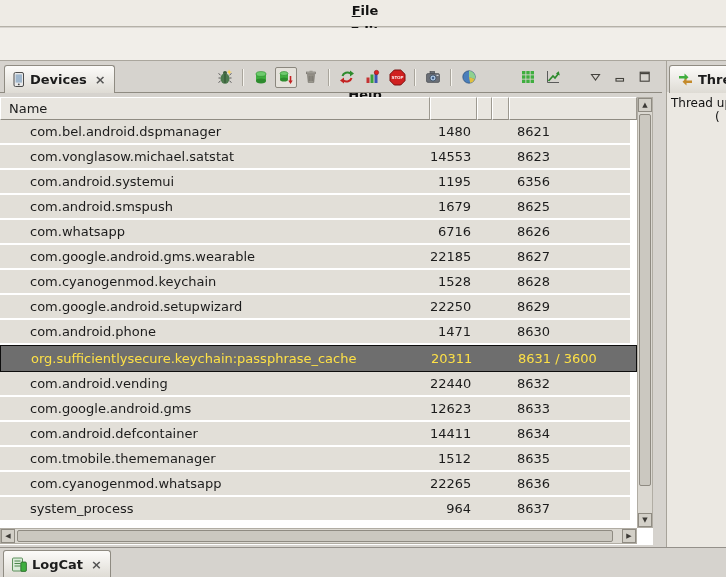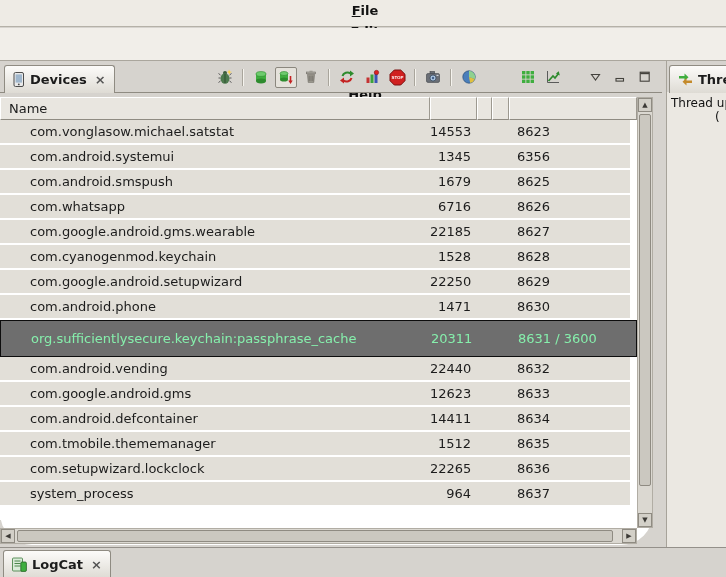--- a/index.html
+++ b/index.html
@@ -30,34 +30,34 @@
     background:linear-gradient(#fcfbf9,#dedbd4); font-size:13px; font-weight:bold; z-index:2;
   }
   .tab-devices { left:4px;align-items:center; }
   .closex { color:#555; font-weight:bold; font-size:13px; margin-left:3px; cursor:default; }
   .view-toolbar { position:absolute; right:6px; top:5px; height:22px; display:flex; align-items:center; gap:3px; }
   .tbtn { width:22px; height:21px; display:flex; align-items:center; justify-content:center; border:1px solid transparent; box-sizing:border-box; }
   .tbtn.toggled { border-color:#8b877e; background:#e5e2db; border-radius:2px; }
   .tsep { width:1px; height:17px; background:#a9a59c; border-right:1px solid #f5f3ee; margin:0 3px; }
   .wgap { width:14px; }
   
-  .table-zone { position:absolute; left:0; top:36px; width:653px; height:448px; background:#ffffff;border-radius:32px; }
+  .table-zone { position:absolute; left:0; top:36px; width:653px; height:448px; background:#ffffff; }
   .hdr { position:absolute; left:0; top:0; width:637px; height:23px; display:flex; }
   .hc {
     box-sizing:border-box; height:23px; background:#e9e6e0; font-size:13px; line-height:21px;
     border-top:1px solid #ffffff; border-left:1px solid #ffffff;
     border-right:1px solid #9d9990; border-bottom:1px solid #8f8b82;
     padding-left:8px; overflow:hidden; white-space:nowrap;
   }
   .hc1{width:430px;} .hc2{width:47px;} .hc3{width:15px;} .hc4{width:17px;} .hc5{width:128px;}
   .rows { position:absolute; left:0; top:23px; width:637px; height:400px; overflow:hidden; background:#fff; }
   .row { height:23px; margin-bottom:2px; width:630px; display:flex; align-items:center; background:#e2dfd8; font-size:13px; }
   .row.selected {
-    height:37px; margin-bottom:0; width:637px; box-sizing:border-box;
-    background:#6e6e6e; color:#86efac; border:1px solid #0d0d0d;
+    height:27px; margin-bottom:0; width:637px; box-sizing:border-box;
+    background:#6e6e6e; color:#fde047; border:1px solid #0d0d0d;
   }
   .cell { box-sizing:border-box; overflow:hidden; white-space:nowrap; }
   .c-name { flex:0 0 430px; padding-left:30px; }
   .c-pid  { flex:0 0 47px; text-align:right; padding-right:6px; }
   .c-g1 { flex:0 0 15px; } .c-g2 { flex:0 0 17px; }
   .c-port { flex:1 1 auto; padding-left:8px; }
   
   .vscroll { position:absolute; left:637px; top:0; width:16px; height:431px; background:#dbd8d1; border:1px solid #b1ada4; box-sizing:border-box; }
   .hscroll { position:absolute; left:0; top:431px; width:637px; height:16px; background:#dbd8d1; border:1px solid #b1ada4; box-sizing:border-box; }
   .sbtn {
@@ -246,29 +246,36 @@
       <div class="hdr">
         <div class="hc hc1">Name</div>
         <div class="hc hc2"></div>
         <div class="hc hc3"></div>
         <div class="hc hc4"></div>
         <div class="hc hc5"></div>
       </div>
 
       <div class="rows">
           <div class="row">
+    <div class="cell c-name">com.bel.android.dspmanager</div>
+    <div class="cell c-pid">1480</div>
+    <div class="cell c-g1"></div>
+    <div class="cell c-g2"></div>
+    <div class="cell c-port">8621</div>
+  </div>
+          <div class="row">
     <div class="cell c-name">com.vonglasow.michael.satstat</div>
     <div class="cell c-pid">14553</div>
     <div class="cell c-g1"></div>
     <div class="cell c-g2"></div>
     <div class="cell c-port">8623</div>
   </div>
           <div class="row">
     <div class="cell c-name">com.android.systemui</div>
-    <div class="cell c-pid">1345</div>
+    <div class="cell c-pid">1195</div>
     <div class="cell c-g1"></div>
     <div class="cell c-g2"></div>
     <div class="cell c-port">6356</div>
   </div>
           <div class="row">
     <div class="cell c-name">com.android.smspush</div>
     <div class="cell c-pid">1679</div>
     <div class="cell c-g1"></div>
     <div class="cell c-g2"></div>
     <div class="cell c-port">8625</div>
@@ -337,21 +344,21 @@
     <div class="cell c-port">8634</div>
   </div>
           <div class="row">
     <div class="cell c-name">com.tmobile.thememanager</div>
     <div class="cell c-pid">1512</div>
     <div class="cell c-g1"></div>
     <div class="cell c-g2"></div>
     <div class="cell c-port">8635</div>
   </div>
           <div class="row">
-    <div class="cell c-name">com.setupwizard.lockclock</div>
+    <div class="cell c-name">com.cyanogenmod.whatsapp</div>
     <div class="cell c-pid">22265</div>
     <div class="cell c-g1"></div>
     <div class="cell c-g2"></div>
     <div class="cell c-port">8636</div>
   </div>
           <div class="row">
     <div class="cell c-name">system_process</div>
     <div class="cell c-pid">964</div>
     <div class="cell c-g1"></div>
     <div class="cell c-g2"></div>

